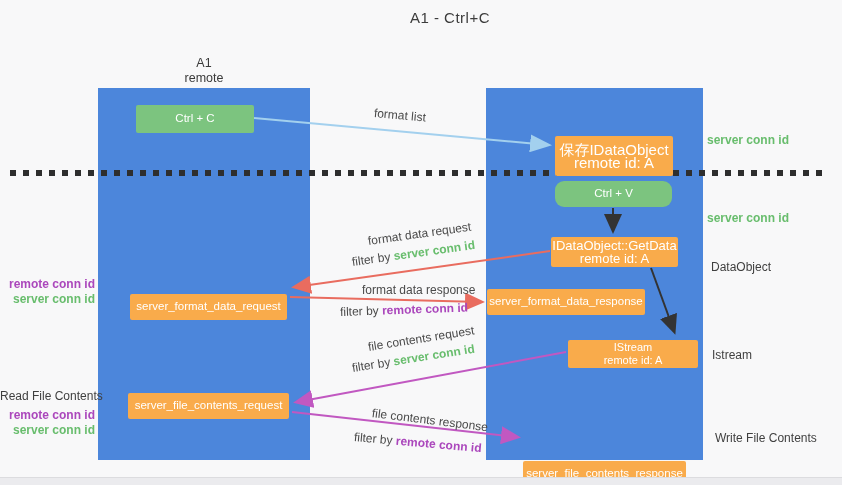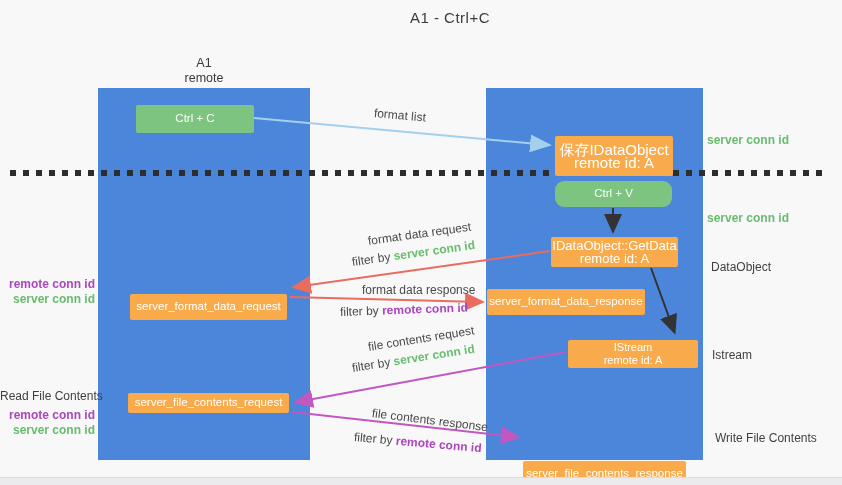--- a/index.html
+++ b/index.html
@@ -92,21 +92,21 @@
 
   <div class="box orange-box" style="left:487px;top:289px;width:158px;height:26px;">
     <span>server_format_data_response</span>
   </div>
 
   <div class="box orange-box" style="left:568px;top:340px;width:130px;height:28px;font-size:11px;">
     <span>IStream</span>
     <span>remote id: A</span>
   </div>
 
-  <div class="box orange-box" style="left:128px;top:393px;width:161px;height:20px;">
+  <div class="box orange-box" style="left:128px;top:393px;width:161px;height:26px;">
     <span>server_file_contents_request</span>
   </div>
 
   <div class="box orange-box" style="left:523px;top:425px;width:163px;height:26px;margin-top:36px;">
     <span>server_file_contents_response</span>
   </div>
 
   <div class="flabel" style="left:374px;top:106px;transform:rotate(5deg);">format list</div>
 
   <div class="flabel" style="left:368px;top:234px;transform:rotate(-8deg);">format data request</div>

